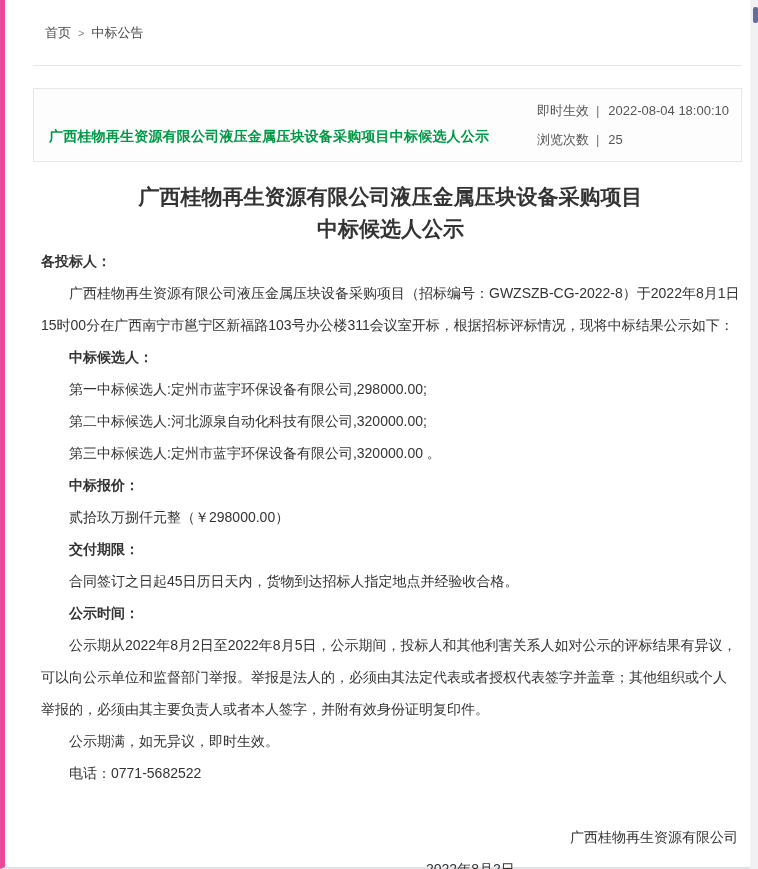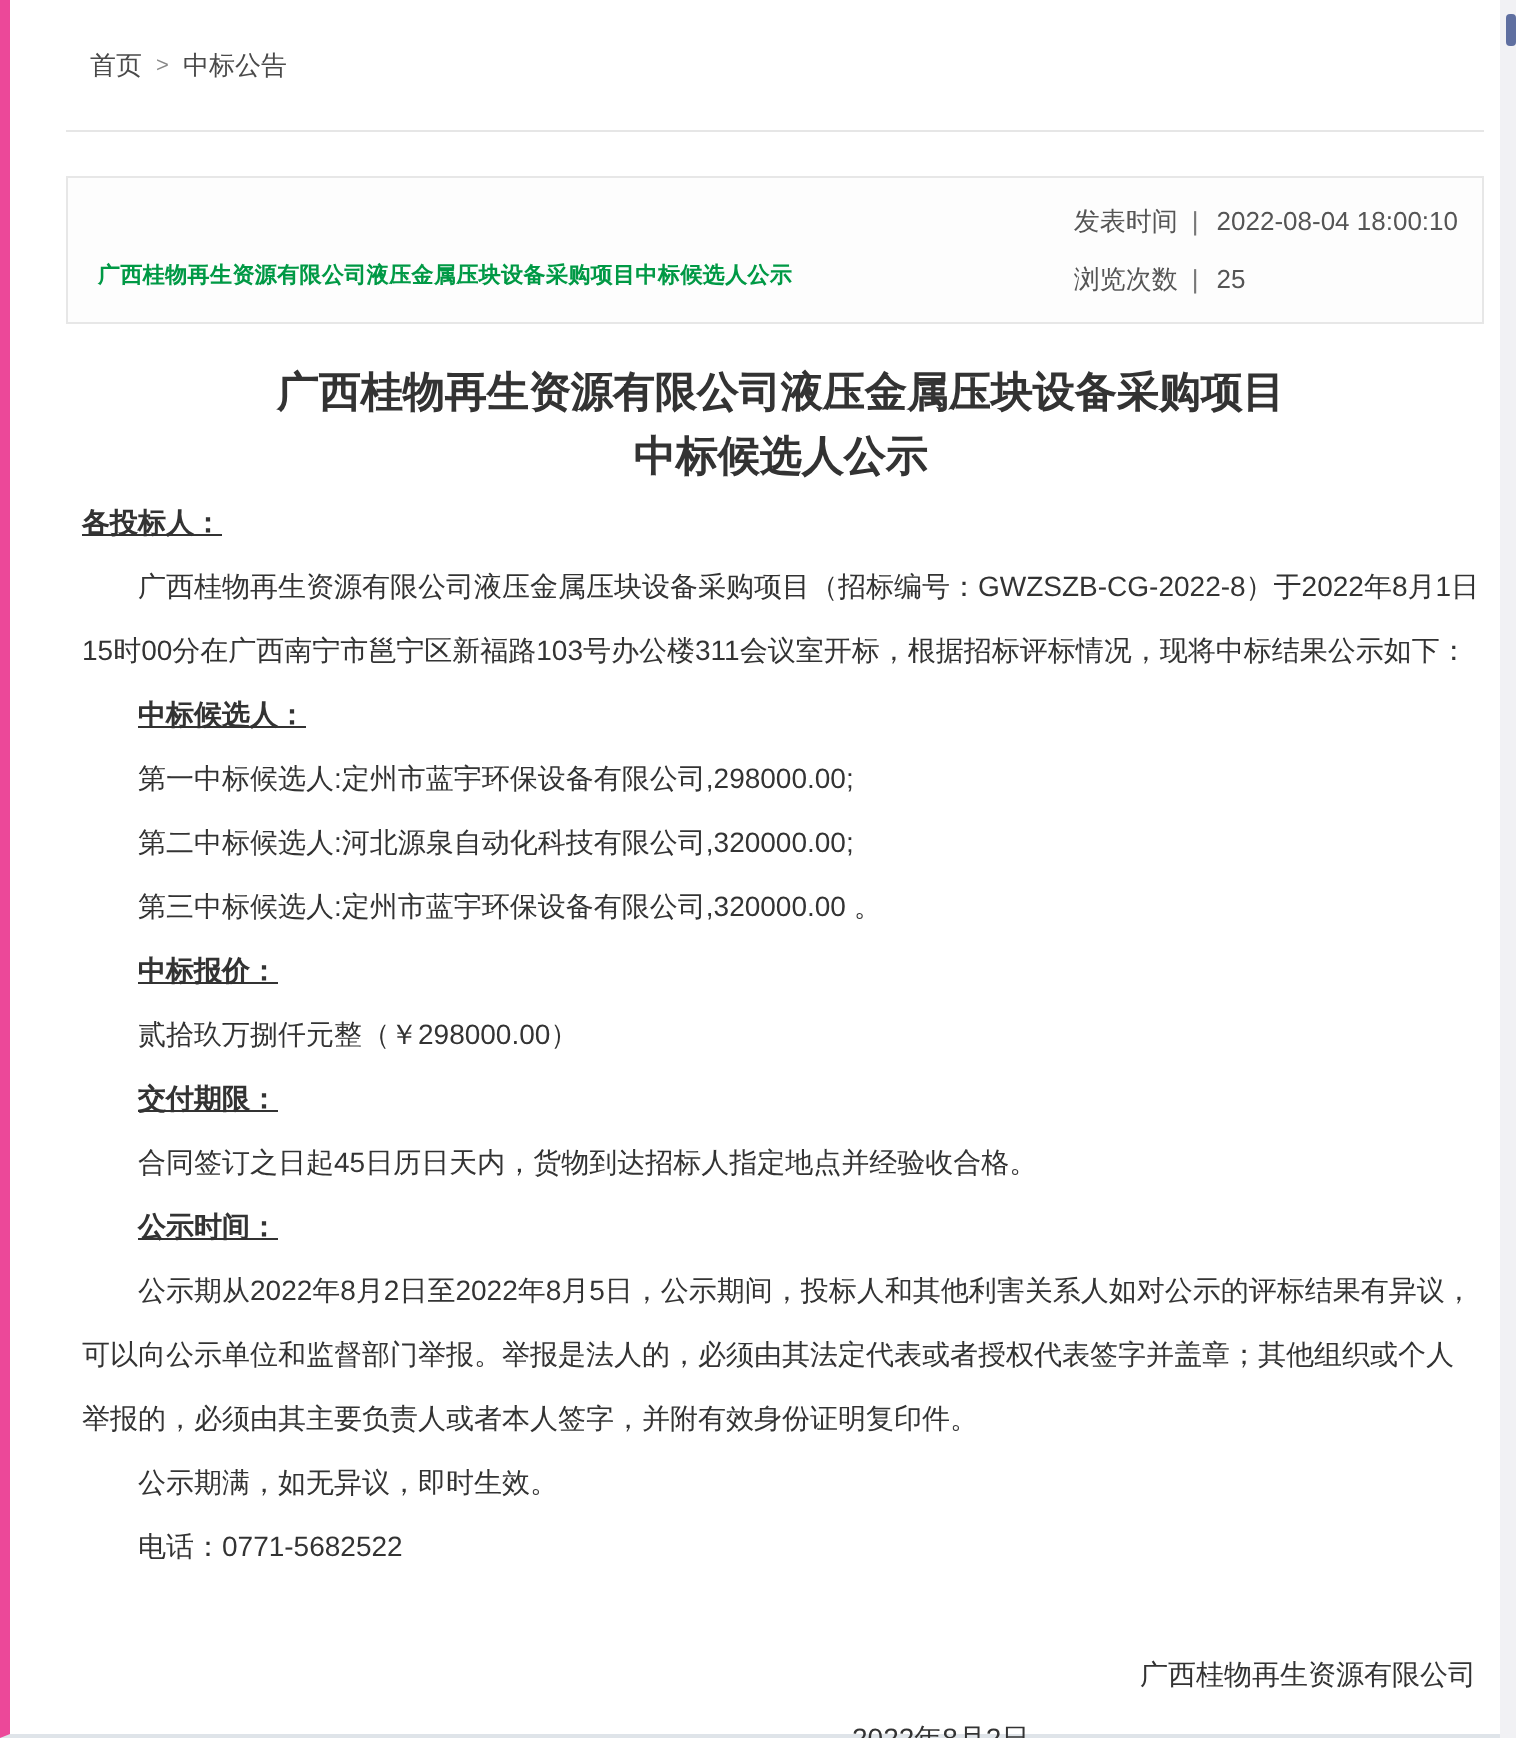--- a/index.html
+++ b/index.html
@@ -42,21 +42,21 @@
     left: 28px; top: 88px;
     width: 709px; height: 74px;
     border: 1px solid #e7e7e7;
     background: #fdfdfd;
     display: flex;
     align-items: center;
   }
   .article-title-green {
     flex: 1;
     padding-left: 15px;
-    font-size: 11px;
+    font-size: 14px;
     font-weight: bold;
     color: #009945;
     white-space: nowrap;
     letter-spacing: 0.2px;
     margin-top: 24px;
   }
   .article-meta {
     margin-left: auto;
     padding-right: 12px;
     display: flex;
@@ -78,21 +78,21 @@
   }
   .doc-title {
     text-align: center;
     font-weight: bold;
     font-size: 21px;
     line-height: 32px;
     color: #333333;
   }
   .doc p { margin: 0; line-height: 32px; }
   .doc .indent { text-indent: 2em; }
-  .doc .bold { font-weight: bold; text-decoration: underline; }
+  .doc .bold { font-weight: bold; }
   .doc .sig { text-align: right; padding-right: 2px; margin-top: 32px; }
   .doc .sig-date { padding-left: 385px; }
   
   .scrollbar-track {
     position: absolute;
     right: 0; top: 0;
     width: 8px; height: 869px;
     background: #f1f1f4;
   }
   .scrollbar-thumb {
@@ -113,21 +113,21 @@
     <span class="sep">&gt;</span>
     <a>中标公告</a>
   </nav>
 
   <div class="top-divider"></div>
 
   <header class="article-header">
     <div class="article-title-green">广西桂物再生资源有限公司液压金属压块设备采购项目中标候选人公示</div>
     <div class="article-meta">
       <div class="meta-row">
-        <span>发表时间</span>
+        <span>即时生效</span>
         <span class="meta-sep">|</span>
         <span>2022-08-04 18:00:10</span>
       </div>
       <div class="meta-row">
         <span>浏览次数</span>
         <span class="meta-sep">|</span>
         <span>25</span>
       </div>
     </div>
   </header>

